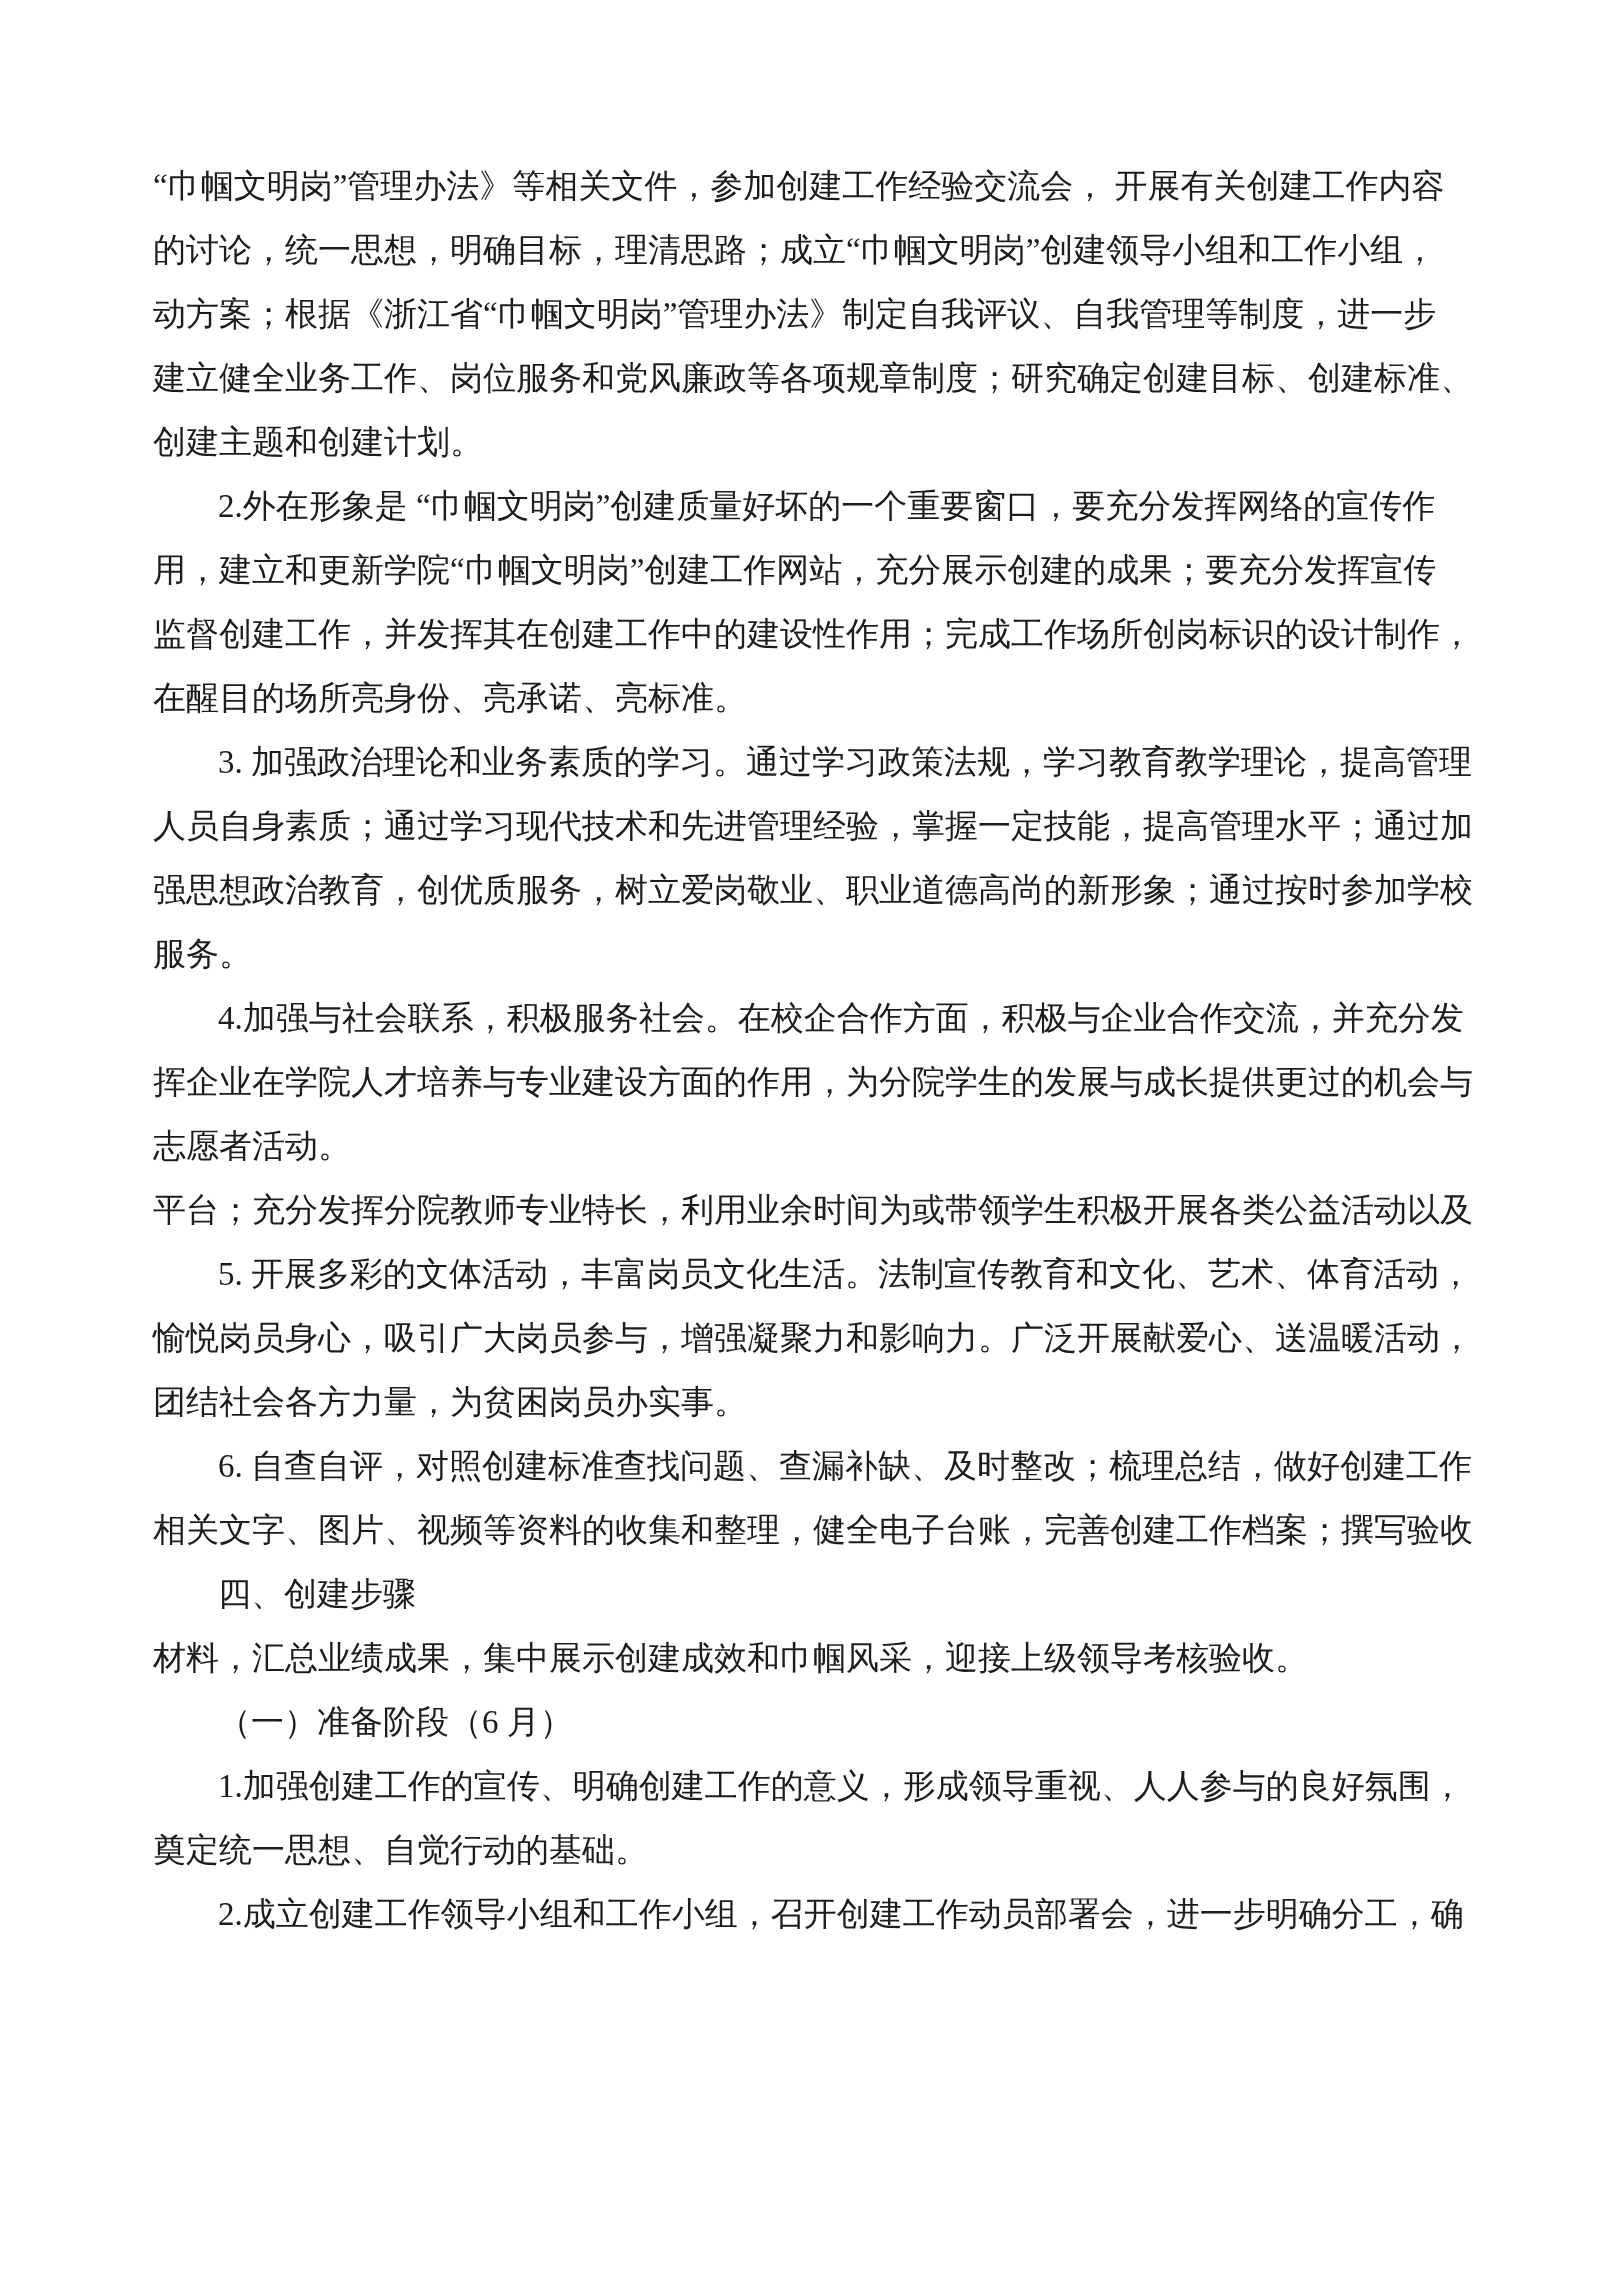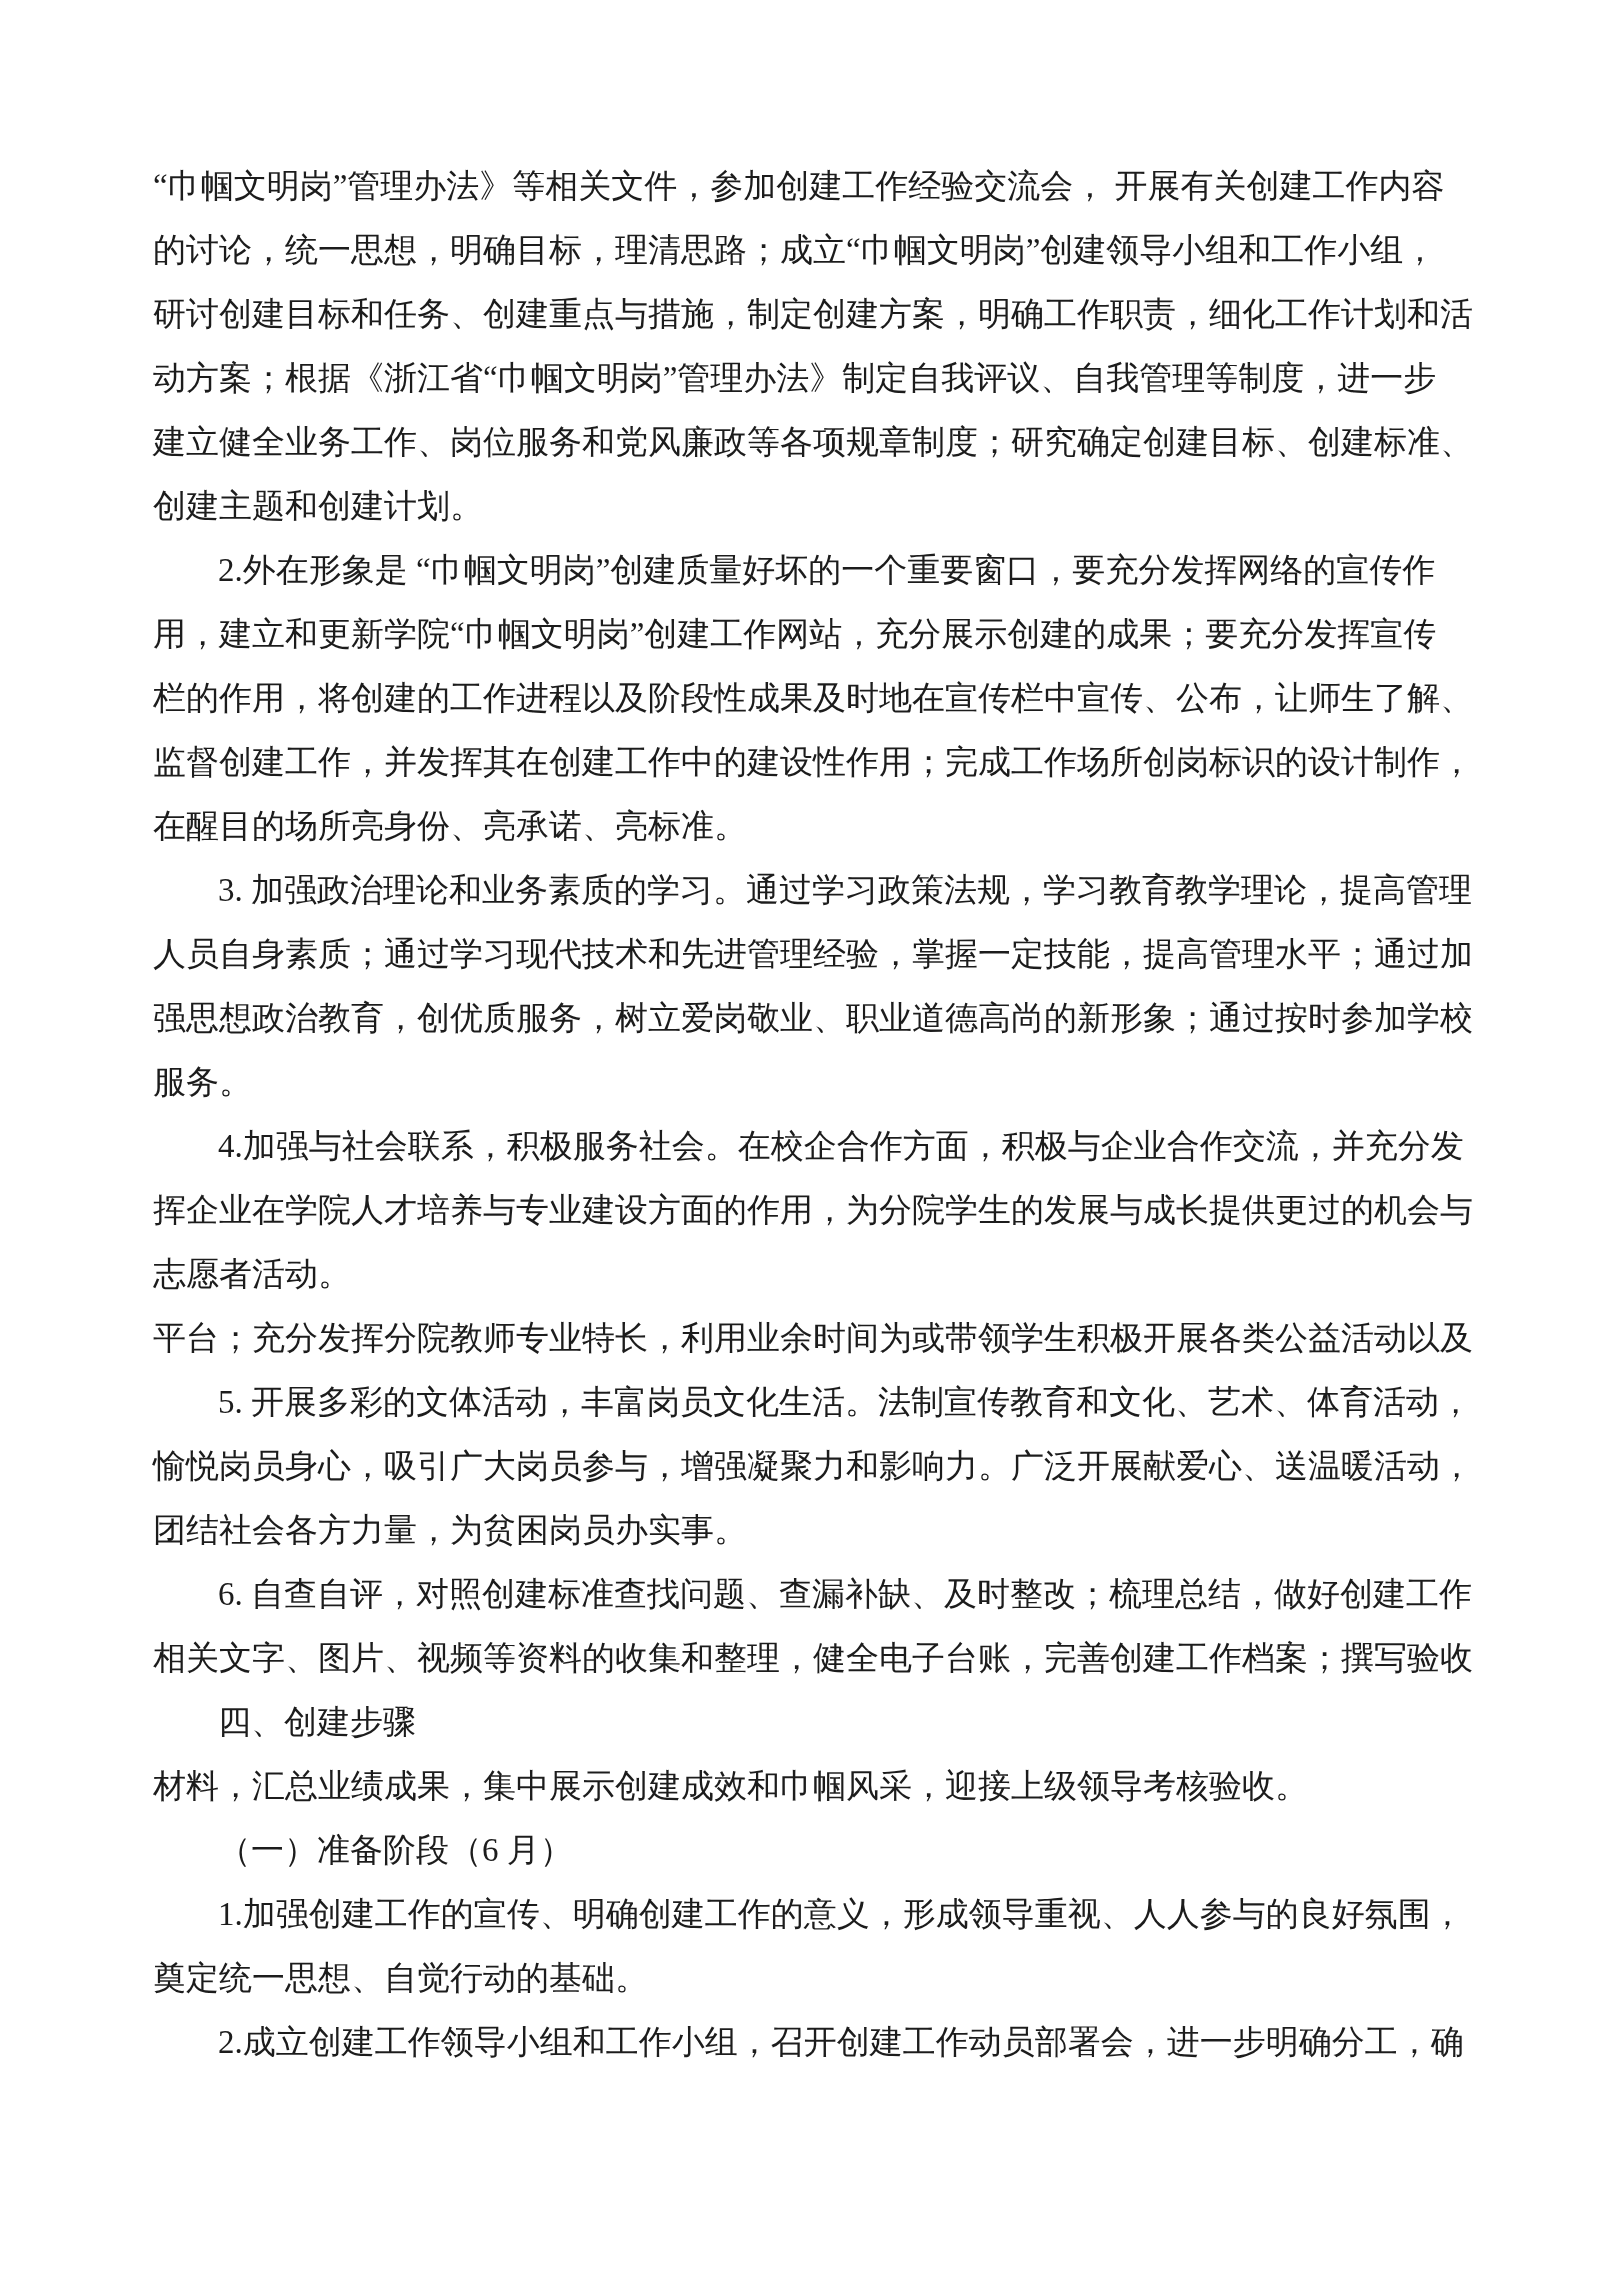--- a/index.html
+++ b/index.html
@@ -44,33 +44,31 @@
 </head>
 <body>
 
 <div class="page">
   <div class="text-block">
 
       <div class="line">“巾帼文明岗”管理办法》等相关文件，参加创建工作经验交流会， 开展有关创建工作内容</div>
 
       <div class="line">的讨论，统一思想，明确目标，理清思路；成立“巾帼文明岗”创建领导小组和工作小组，</div>
 
-      <div class="line">研讨创建目标和任务、创建重点与措施，制定创建方案，明确工作职责，细化工作计划和活</div>
 
       <div class="line">动方案；根据《浙江省“巾帼文明岗”管理办法》制定自我评议、自我管理等制度，进一步</div>
 
       <div class="line">建立健全业务工作、岗位服务和党风廉政等各项规章制度；研究确定创建目标、创建标准、</div>
 
       <div class="line">创建主题和创建计划。</div>
 
       <div class="line indent">2.外在形象是 “巾帼文明岗”创建质量好坏的一个重要窗口，要充分发挥网络的宣传作</div>
 
       <div class="line">用，建立和更新学院“巾帼文明岗”创建工作网站，充分展示创建的成果；要充分发挥宣传</div>
 
-      <div class="line">栏的作用，将创建的工作进程以及阶段性成果及时地在宣传栏中宣传、公布，让师生了解、</div>
 
       <div class="line">监督创建工作，并发挥其在创建工作中的建设性作用；完成工作场所创岗标识的设计制作，</div>
 
       <div class="line">在醒目的场所亮身份、亮承诺、亮标准。</div>
 
       <div class="line indent">3. 加强政治理论和业务素质的学习。通过学习政策法规，学习教育教学理论，提高管理</div>
 
       <div class="line">人员自身素质；通过学习现代技术和先进管理经验，掌握一定技能，提高管理水平；通过加</div>
 
       <div class="line">强思想政治教育，创优质服务，树立爱岗敬业、职业道德高尚的新形象；通过按时参加学校</div>

